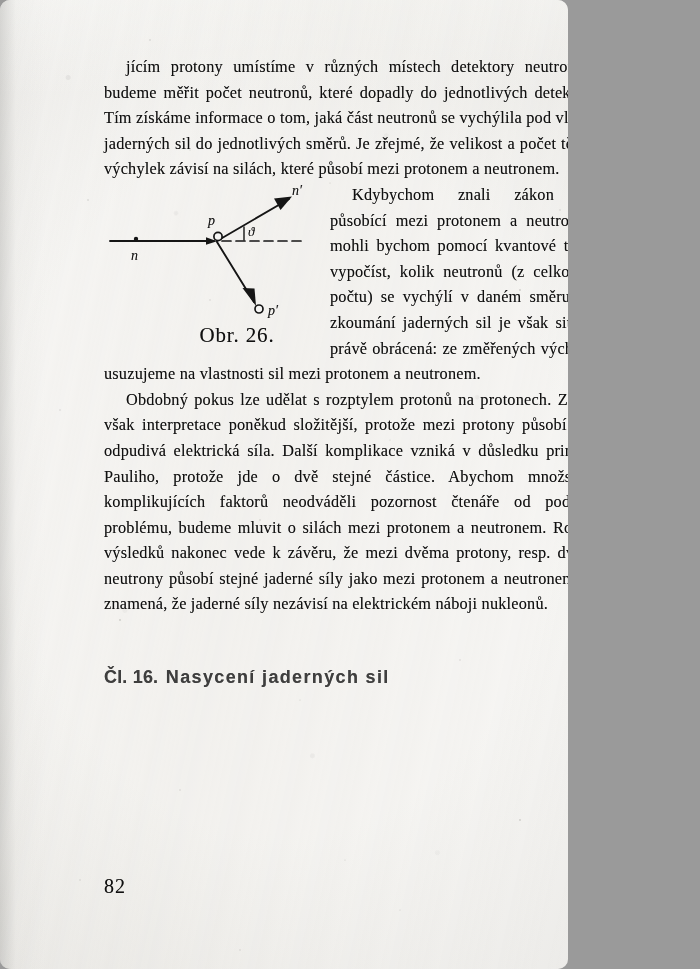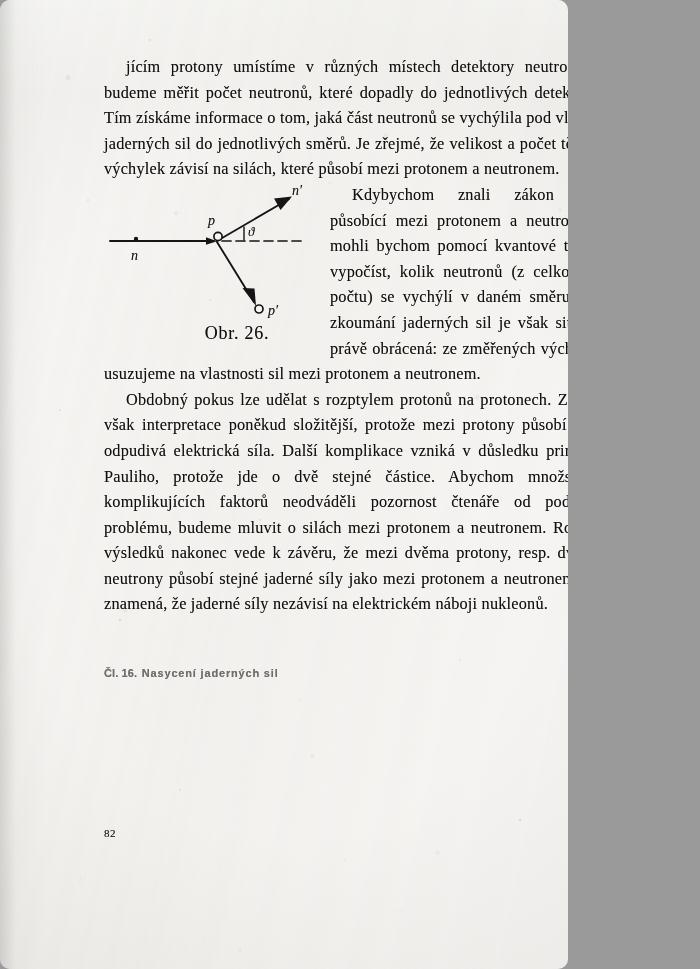--- a/index.html
+++ b/index.html
@@ -77,46 +77,46 @@
     margin: 0px 10px 2px 0;
     shape-outside: inset(0);
   }
   .figure {
     position: relative;
     width: 216px;
     height: 140px;
   }
   .fig-caption {
     text-align: center;
-    font-size: 18px;
+    font-size: 21px;
     letter-spacing: .04em;
     margin-top: 1px;
     padding-left: 50px;
   }
 
   h2.section-heading {
     font-family: "Liberation Sans", sans-serif;
     font-weight: bold;
-    font-size: 11px;
+    font-size: 18px;
     letter-spacing: .035em;
     margin: 0;
     padding: 0;
-    color: #8b5cf6;
+    color: #14532d;
   }
   h2.section-heading .num { letter-spacing: .01em; }
   h2.section-heading .ttl { margin-left: .42em; letter-spacing: .075em; }
 
   .spacer-before-heading { height: 50px; }
   .spacer-after-heading  { height: 31px; }
 
   .page-number {
     position: absolute;
     left: 104px;
-    top: 827px;
-    font-size: 11px;
+    top: 875px;
+    font-size: 20px;
     letter-spacing: .05em;
   }
 
   
   .inkify {
     filter: contrast(1.06) saturate(0);
     text-shadow: 0 0 .35px rgba(20,20,24,.40);
   }
 </style>
 </head>

